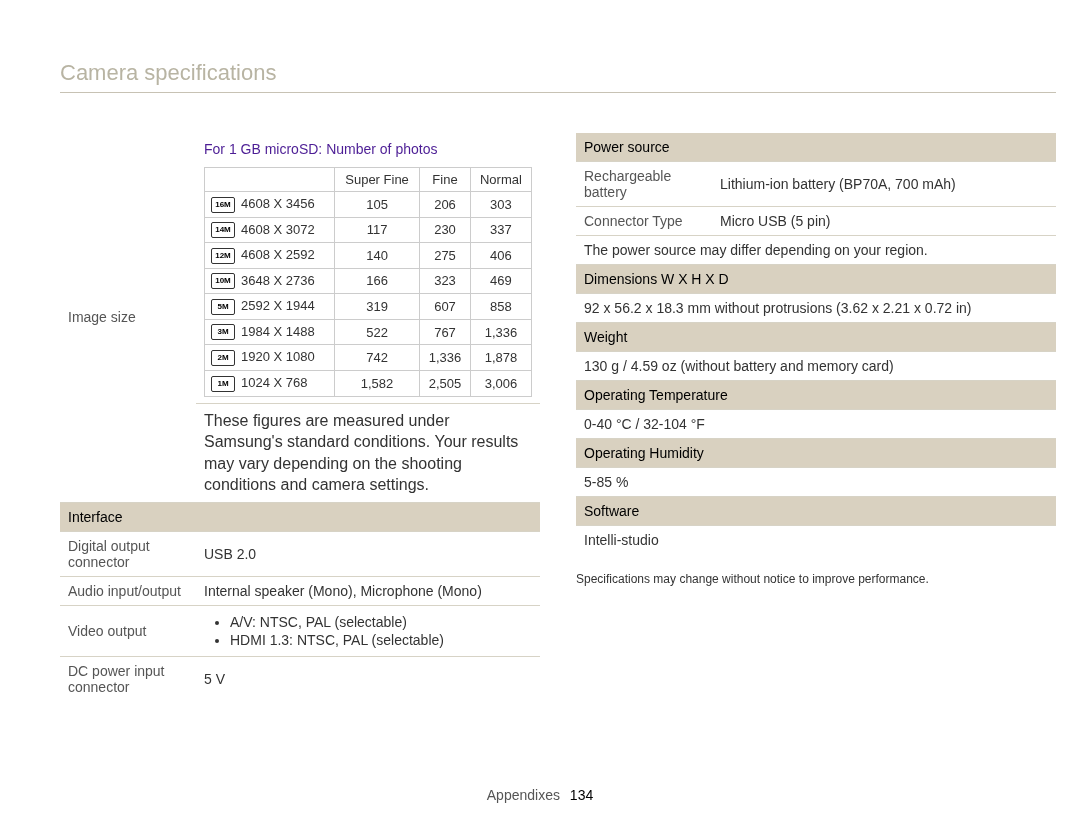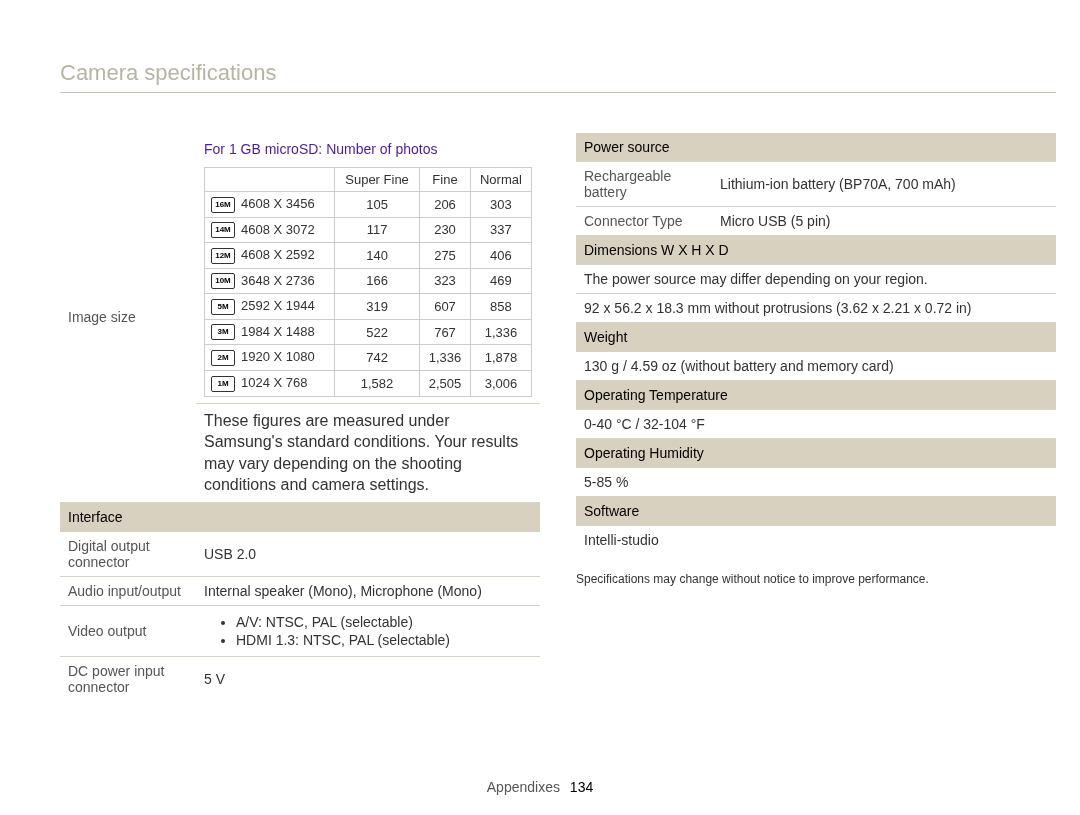--- a/index.html
+++ b/index.html
@@ -106,25 +106,25 @@
     text-align: left;
     font-size: 14px;
     padding: 2px 0 4px 0;
     color: #4c1d95;
   }
 
   .vo-list {
     margin: 0;
     padding-left: 16px;
   }
-  .vo-list li { margin: 2px 16px; }
+  .vo-list li { margin: 2px 10px; }
 
   .footer {
     position: absolute;
-    left: 0; right: 0; bottom: 20px;
+    left: 0; right: 0; bottom: 12px;
     text-align: center;
     font-size: 14px;
     color: #555;
   }
   .footer .pg { color: #000; margin-left: 6px; }
 </style>
 </head>
 <body>
 
 <div class="page">
@@ -244,25 +244,25 @@
             </tr>
         <tr>
           <td class="label-col">Rechargeable battery</td>
           <td>Lithium-ion battery (BP70A, 700 mAh)</td>
         </tr>
         <tr>
           <td class="label-col">Connector Type</td>
           <td>Micro USB (5 pin)</td>
         </tr>
         <tr>
+              <td colspan="2">The power source may differ depending on your region.</td>
+            </tr>
+
+        <tr>
               <td colspan="2" class="section-header">Dimensions W X H X D</td>
-            </tr>
-
-        <tr>
-              <td colspan="2">The power source may differ depending on your region.</td>
             </tr>
         <tr>
               <td colspan="2">92 x 56.2 x 18.3 mm without protrusions (3.62 x 2.21 x 0.72 in)</td>
             </tr>
 
         <tr>
               <td colspan="2" class="section-header">Weight</td>
             </tr>
         <tr>
               <td colspan="2">130 g / 4.59 oz (without battery and memory card)</td>

